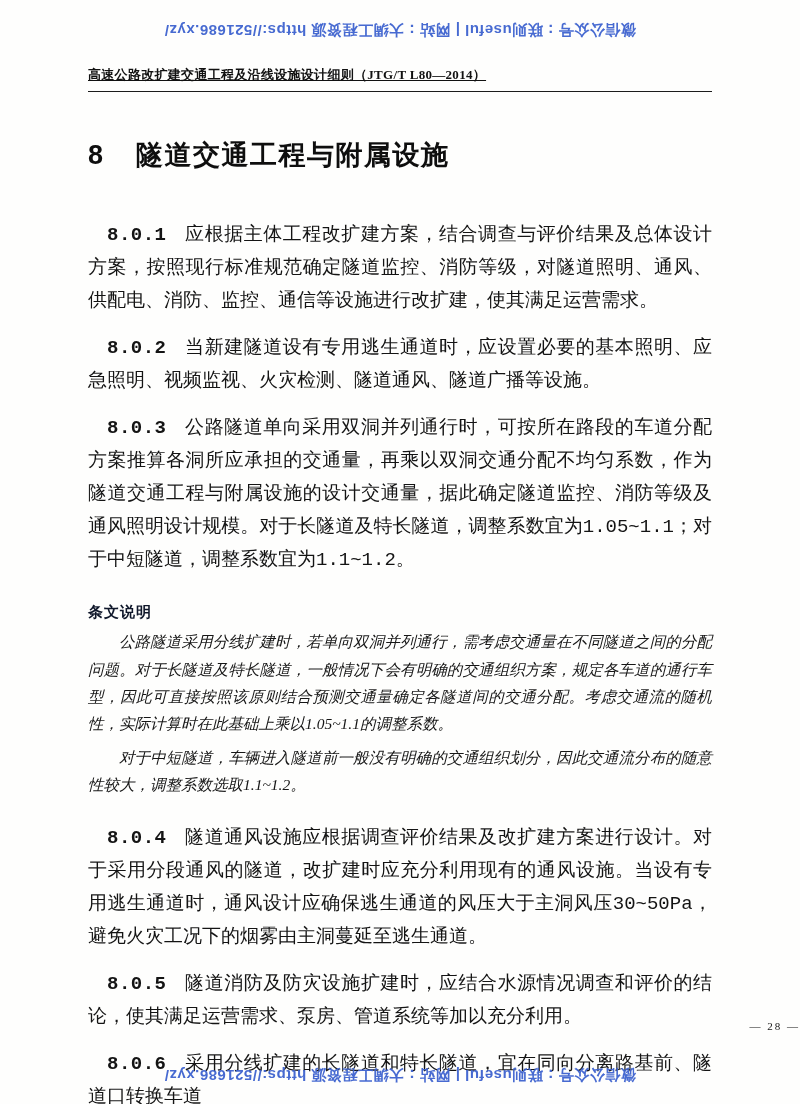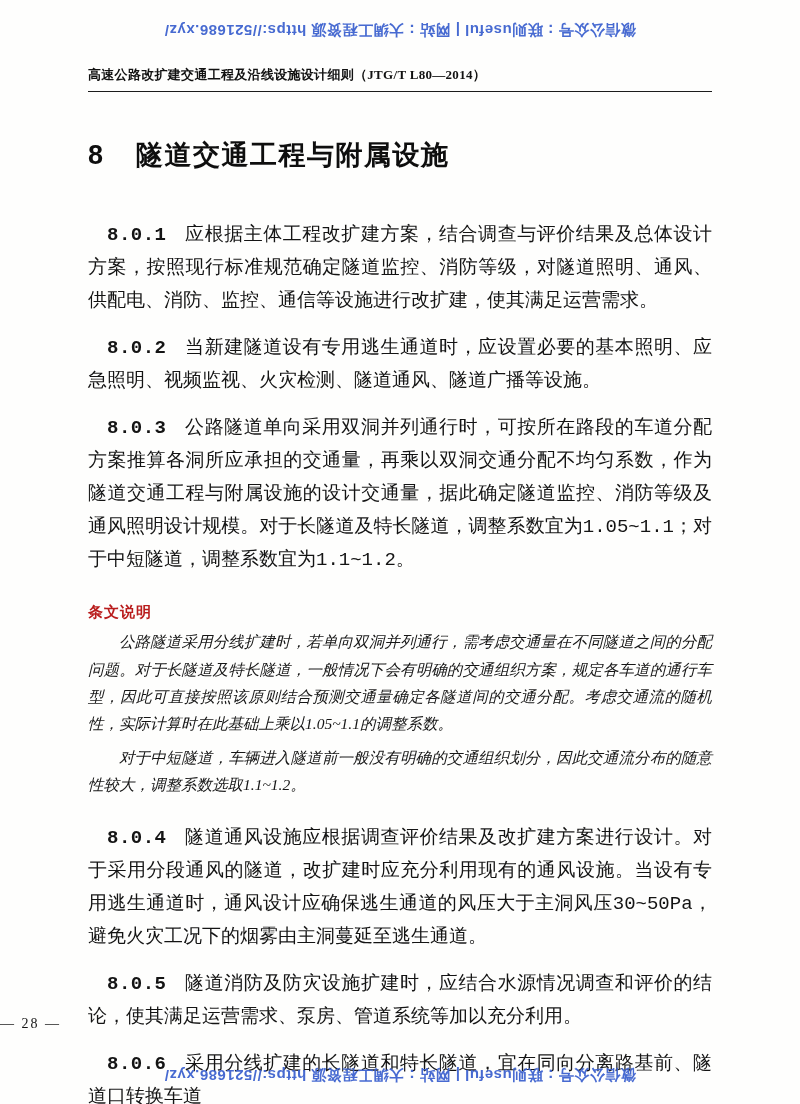--- a/index.html
+++ b/index.html
@@ -34,20 +34,21 @@
     position: absolute;
     left: 88px;
     width: 624px;
     top: 66px;
   }
   .doc-header {
     font-size: 13px;
     font-weight: bold;
     letter-spacing: 0.3px;
     color: #111;
+    text-decoration: underline;
   }
   .header-rule {
     border-top: 1.6px solid #1c1c1c;
     margin-top: 7px;
   }
   .chapter {
     margin-top: 45px;
     font-family: "Liberation Sans", "DejaVu Sans", sans-serif;
     font-weight: bold;
     font-size: 27px;
@@ -70,39 +71,39 @@
     font-weight: bold;
     margin-right: 0.95em;
     letter-spacing: 0.5px;
   }
   .notes-heading {
     margin-top: 26px;
     font-size: 15px;
     font-weight: bold;
     font-family: "Liberation Sans", "DejaVu Sans", sans-serif;
     letter-spacing: 1px;
-    color: #b91c1c;
+    color: #0f172a;
   }
   p.note {
     font-size: 15.5px;
     line-height: 1.76;
     text-align: justify;
     text-indent: 2em;
     font-style: italic;
     margin-top: 6px;
     color: #161616;
   }
   p.note.note-first { }
 
   .page-number {
     position: absolute;
     bottom: 72px;
     left: 0; right: 0;
-    text-align: left;
-    font-size: 14px;
+    text-align: right;
+    font-size: 11px;
     letter-spacing: 2px;
     color: #141414;
   }
 </style>
 </head>
 <body>
 
 <div class="page">
 
   <div class="watermark watermark-top">微信公众号：联则useful | 网站：大绸工程资源 https://521686.xyz/</div>

